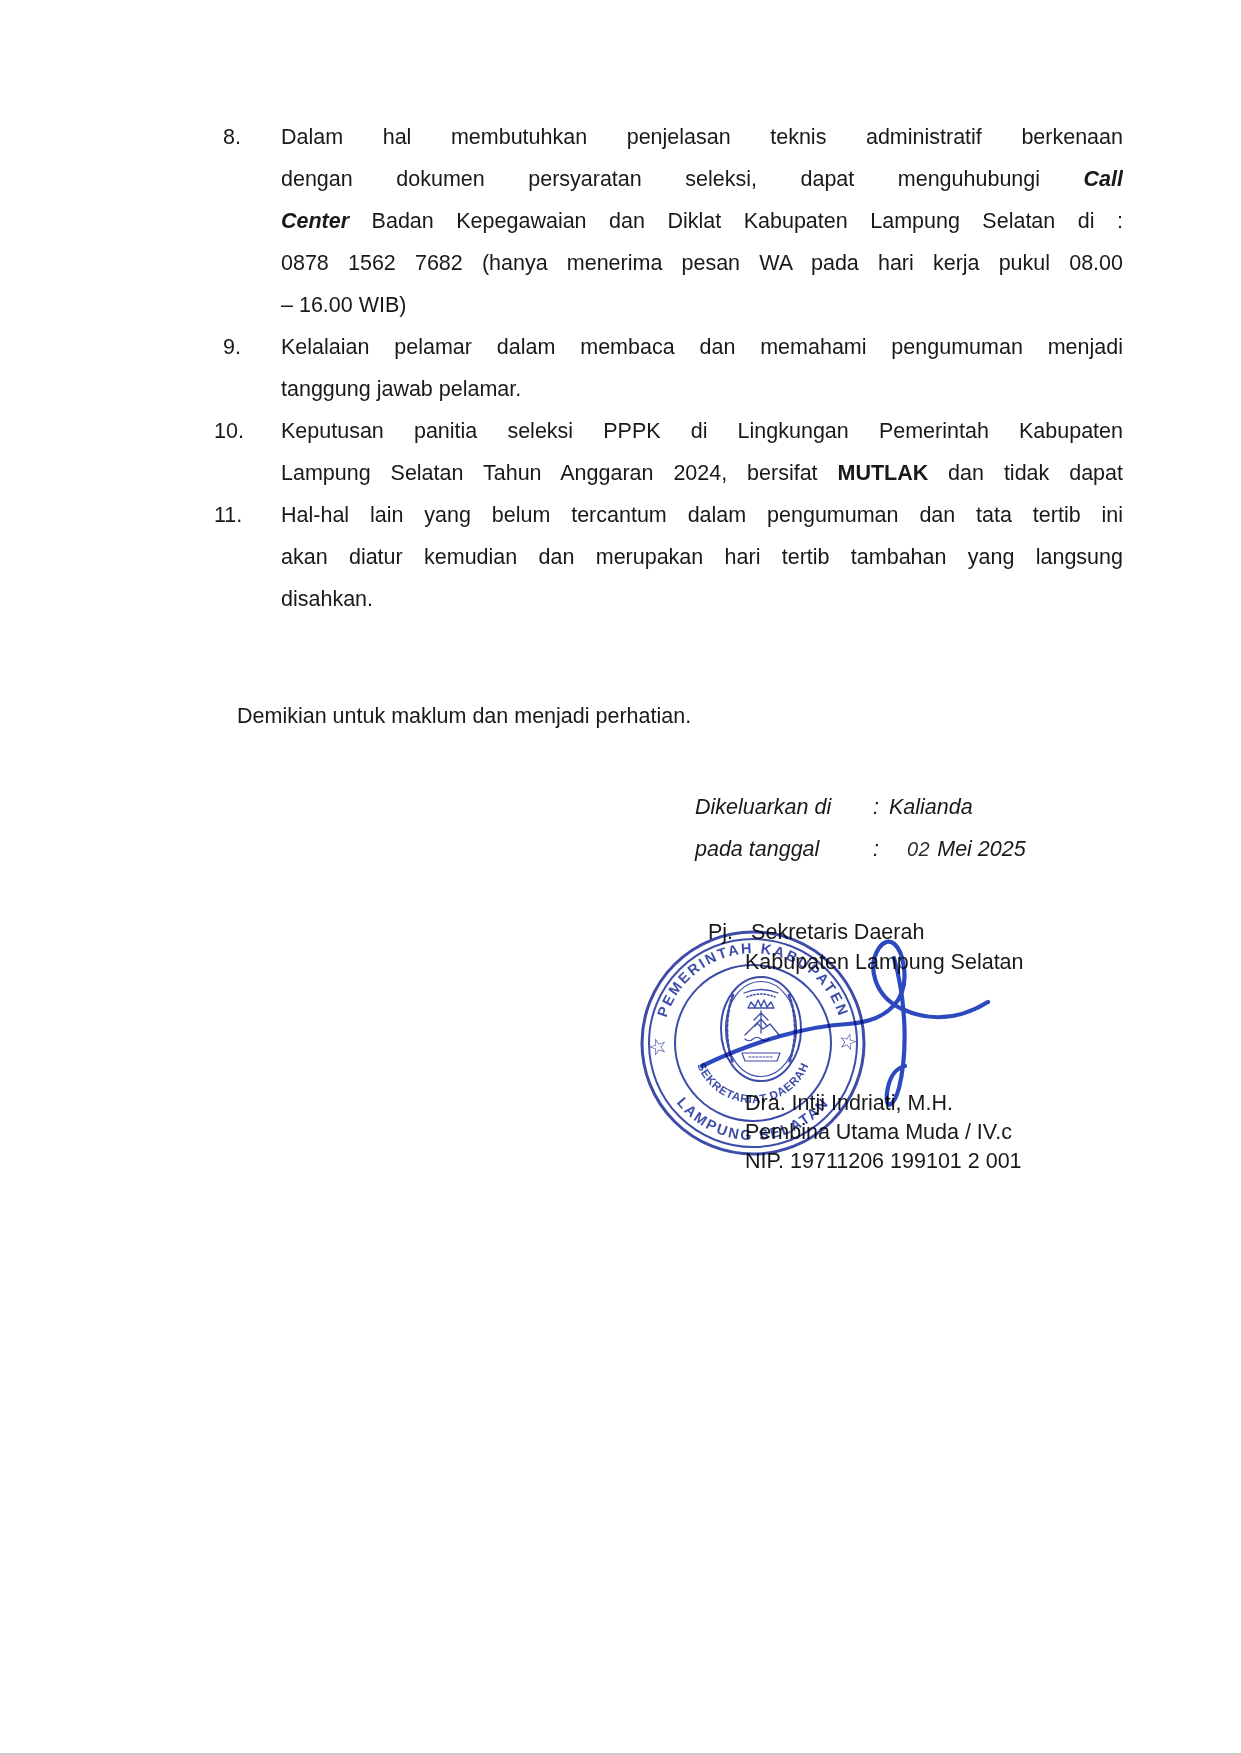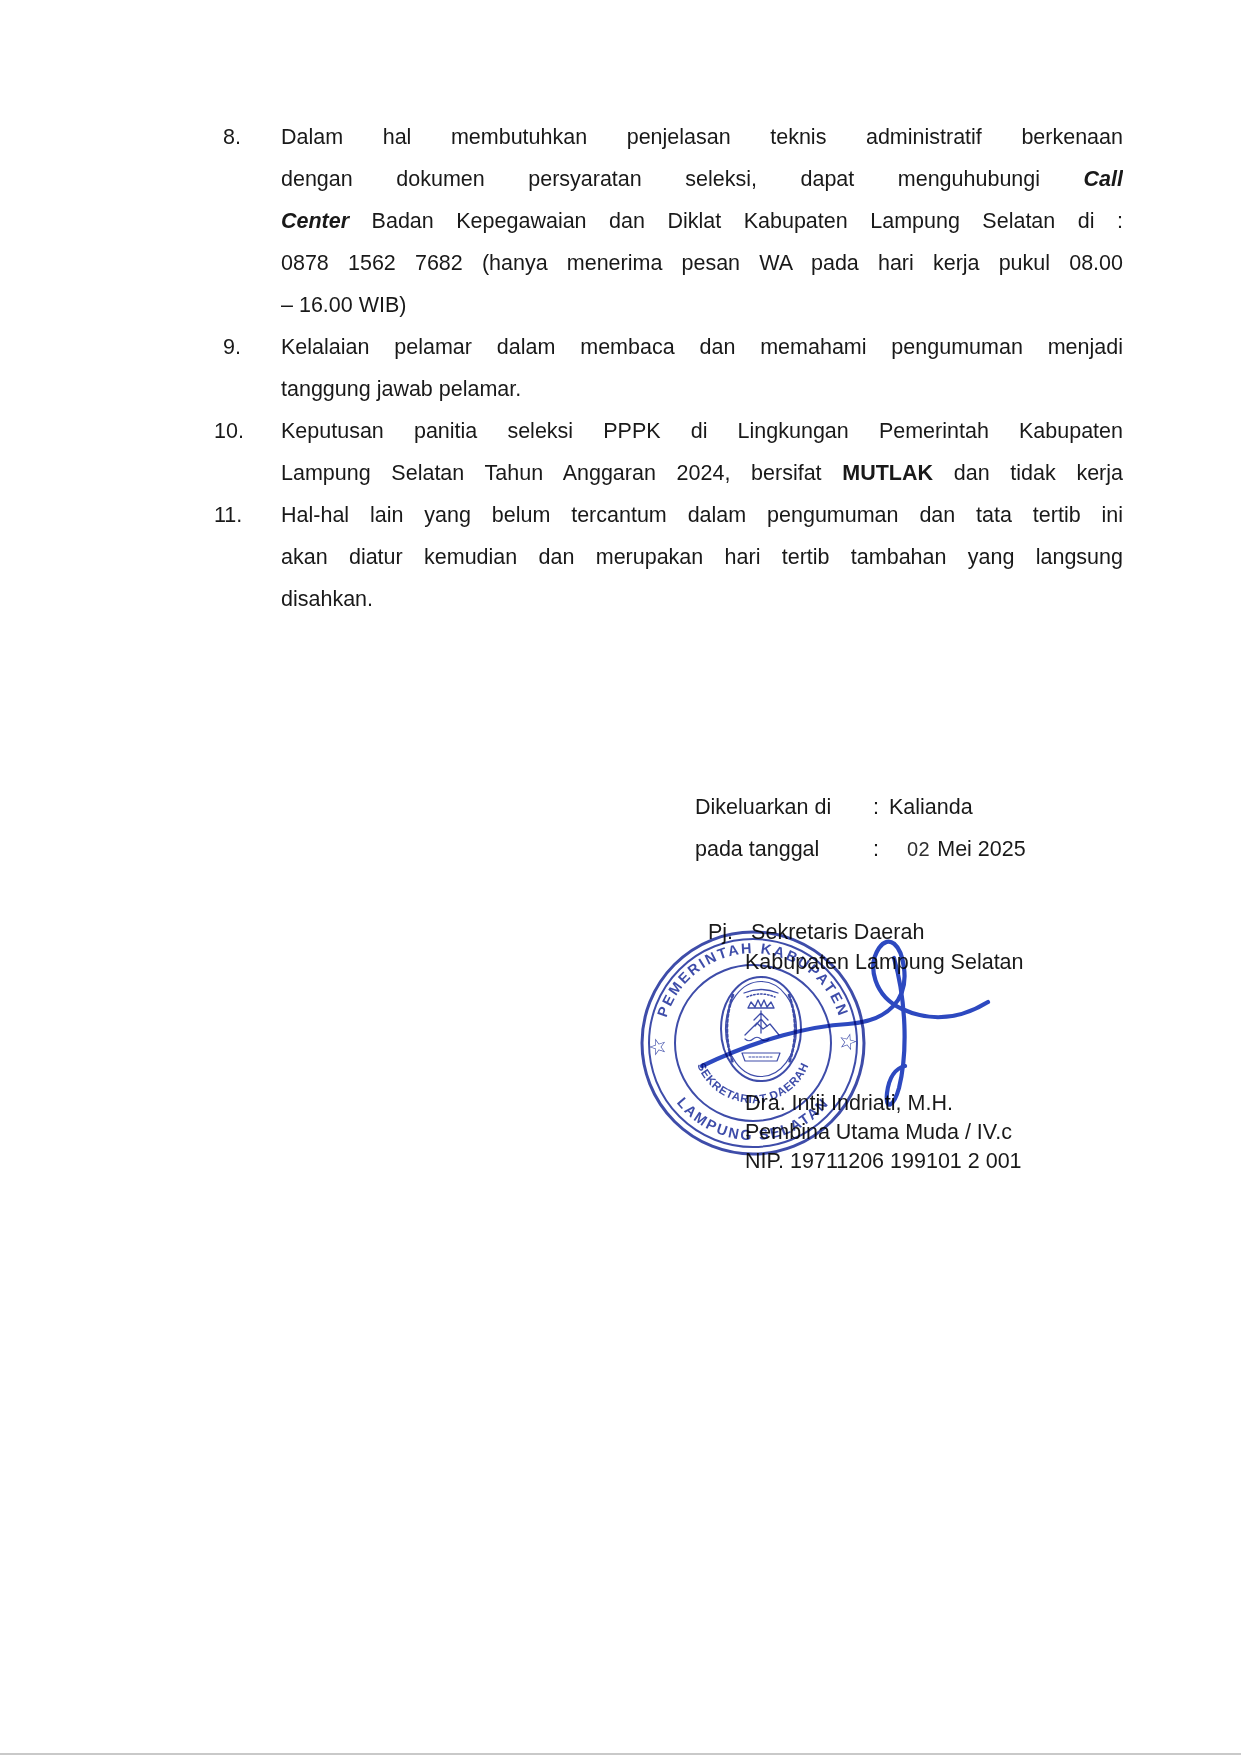--- a/index.html
+++ b/index.html
@@ -15,21 +15,21 @@
   .num.one{padding-left:9px;}
   .ibody{flex:1;min-width:0;}
   .line{font-size:21.5px;line-height:42px;height:42px;overflow:hidden;text-align:left;margin-left:24px;}
   .line.j{text-align:justify;text-align-last:justify;}
   .bi{font-weight:bold;font-style:italic;}
   .b{font-weight:bold;}
   
   .closing{position:absolute;left:237px;top:695px;font-size:21.5px;line-height:42px;}
   
   .issued{position:absolute;left:695px;top:786px;font-size:21.5px;line-height:42px;}
-  .issued .row{height:42px;white-space:nowrap;}
+  .issued .row{height:42px;white-space:nowrap;font-style:italic;}
   .ilabel{display:inline-block;width:178px;}
   .ival{margin-left:10px;}
   .date-day{margin-left:28px;margin-right:7px;font-size:20px;color:#2e2e2e;letter-spacing:.5px;}
   
   .sigblock{position:absolute;left:708px;top:917px;font-size:21.5px;line-height:30px;white-space:nowrap;}
   .sig-t1{margin-left:18px;}
   .sig-line2{padding-left:37px;}
   .nameblock{position:absolute;left:745px;top:1089px;font-size:21.5px;line-height:29px;white-space:nowrap;}
   
   .stamp{position:absolute;left:633px;top:923px;mix-blend-mode:multiply;opacity:.92;}
@@ -58,33 +58,34 @@
         <div class="num one">9.</div>
         <div class="ibody">
           <div class="line j"><span>Kelalaian pelamar dalam membaca dan memahami pengumuman menjadi</span></div>
           <div class="line"><span>tanggung jawab pelamar.</span></div>
         </div>
       </div>
       <div class="item">
         <div class="num">10.</div>
         <div class="ibody">
           <div class="line j"><span>Keputusan panitia seleksi PPPK di Lingkungan Pemerintah Kabupaten</span></div>
-          <div class="line j"><span>Lampung Selatan Tahun Anggaran 2024, bersifat </span><span class="b">MUTLAK</span><span> dan tidak kerja</span></div>
+          <div class="line j"><span>Lampung Selatan Tahun Anggaran 2024, bersifat </span><span class="b">MUTLAK</span><span> dan tidak dapat</span></div>
         </div>
       </div>
       <div class="item">
         <div class="num">11.</div>
         <div class="ibody">
           <div class="line j"><span>Hal-hal lain yang belum tercantum dalam pengumuman dan tata tertib ini</span></div>
           <div class="line j"><span>akan diatur kemudian dan merupakan hari tertib tambahan yang langsung</span></div>
           <div class="line"><span>disahkan.</span></div>
         </div>
       </div>
     </div>
 
+  <div class="closing">Demikian untuk maklum dan menjadi perhatian.</div>
 
   <div class="issued">
     <div class="row">
       <span class="ilabel">Dikeluarkan di</span><span>:</span><span class="ival">Kalianda</span>
     </div>
     <div class="row">
       <span class="ilabel">pada tanggal</span><span>:</span><span class="date-day">02</span><span>Mei 2025</span>
     </div>
   </div>
 

